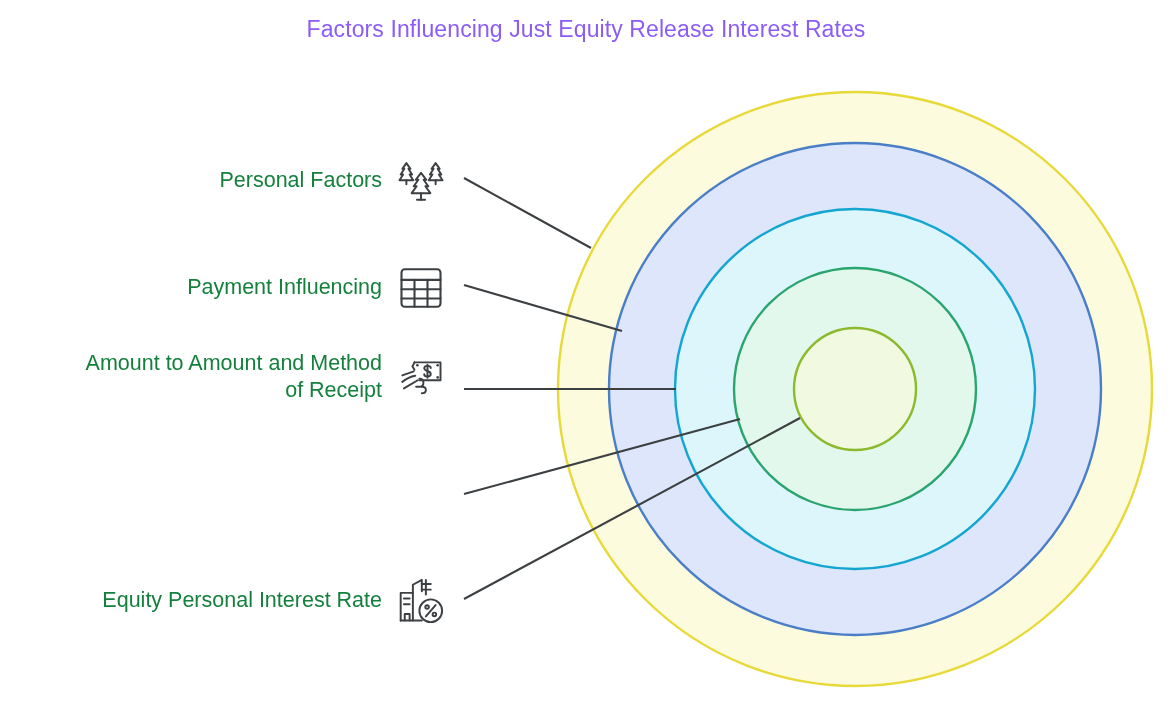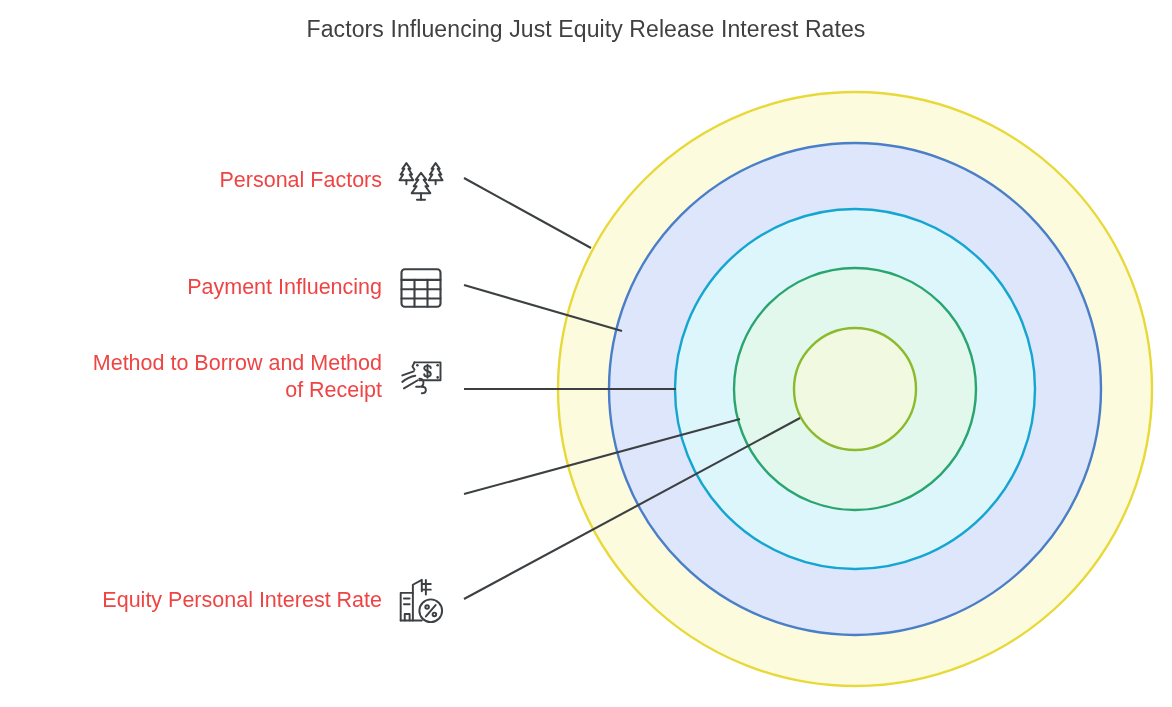--- a/index.html
+++ b/index.html
@@ -21,40 +21,40 @@
     height: 707px;
   }
   #title {
     position: absolute;
     left: 0;
     top: 16px;
     width: 1172px;
     text-align: center;
     font-size: 23px;
     font-weight: 400;
-    color: #404040;
+    color: #8b5cf6;
     letter-spacing: .1px;
   }
   .diagram-svg {
     position: absolute;
     left: 0;
     top: 0;
     width: 1172px;
     height: 707px;
   }
   .label-row {
     position: absolute;
     display: flex;
     align-items: center;
     justify-content: flex-end;
     gap: 10px;
   }
   .label-text {
     font-size: 21.5px;
-    color: #ef4444;
+    color: #15803d;
     text-align: right;
     line-height: 1.27;
     white-space: pre-line;
   }
   .label-icon {
     width: 58px;
     height: 58px;
     flex: 0 0 58px;
     display: flex;
     align-items: center;
@@ -116,21 +116,21 @@
         <line x1="8" y1="22" x2="56" y2="22"></line>
         <line x1="8" y1="33.5" x2="56" y2="33.5"></line>
         <line x1="8" y1="45" x2="56" y2="45"></line>
         <line x1="24" y1="22" x2="24" y2="55"></line>
         <line x1="40" y1="22" x2="40" y2="55"></line>
       </svg>
     </span>
   </div>
 
   <div class="label-row" style="right:722px; top:348px; width:400px;">
-    <span class="label-text">Method to Borrow and Method
+    <span class="label-text">Amount to Amount and Method
 of Receipt</span>
     <span class="label-icon">
       <svg viewBox="0 0 64 64" fill="none" stroke="#3c4043" stroke-width="2.4" stroke-linejoin="round" stroke-linecap="round">
 
         <path d="M24 14 H56 V36 H30"></path>
         <path d="M24 14 L21.5 19 L24 23"></path>
         <circle cx="27.5" cy="17.5" r="1.6" fill="#3c4043" stroke="none"></circle>
         <circle cx="52.5" cy="17.5" r="1.6" fill="#3c4043" stroke="none"></circle>
         <circle cx="52.5" cy="32.5" r="1.6" fill="#3c4043" stroke="none"></circle>
 

